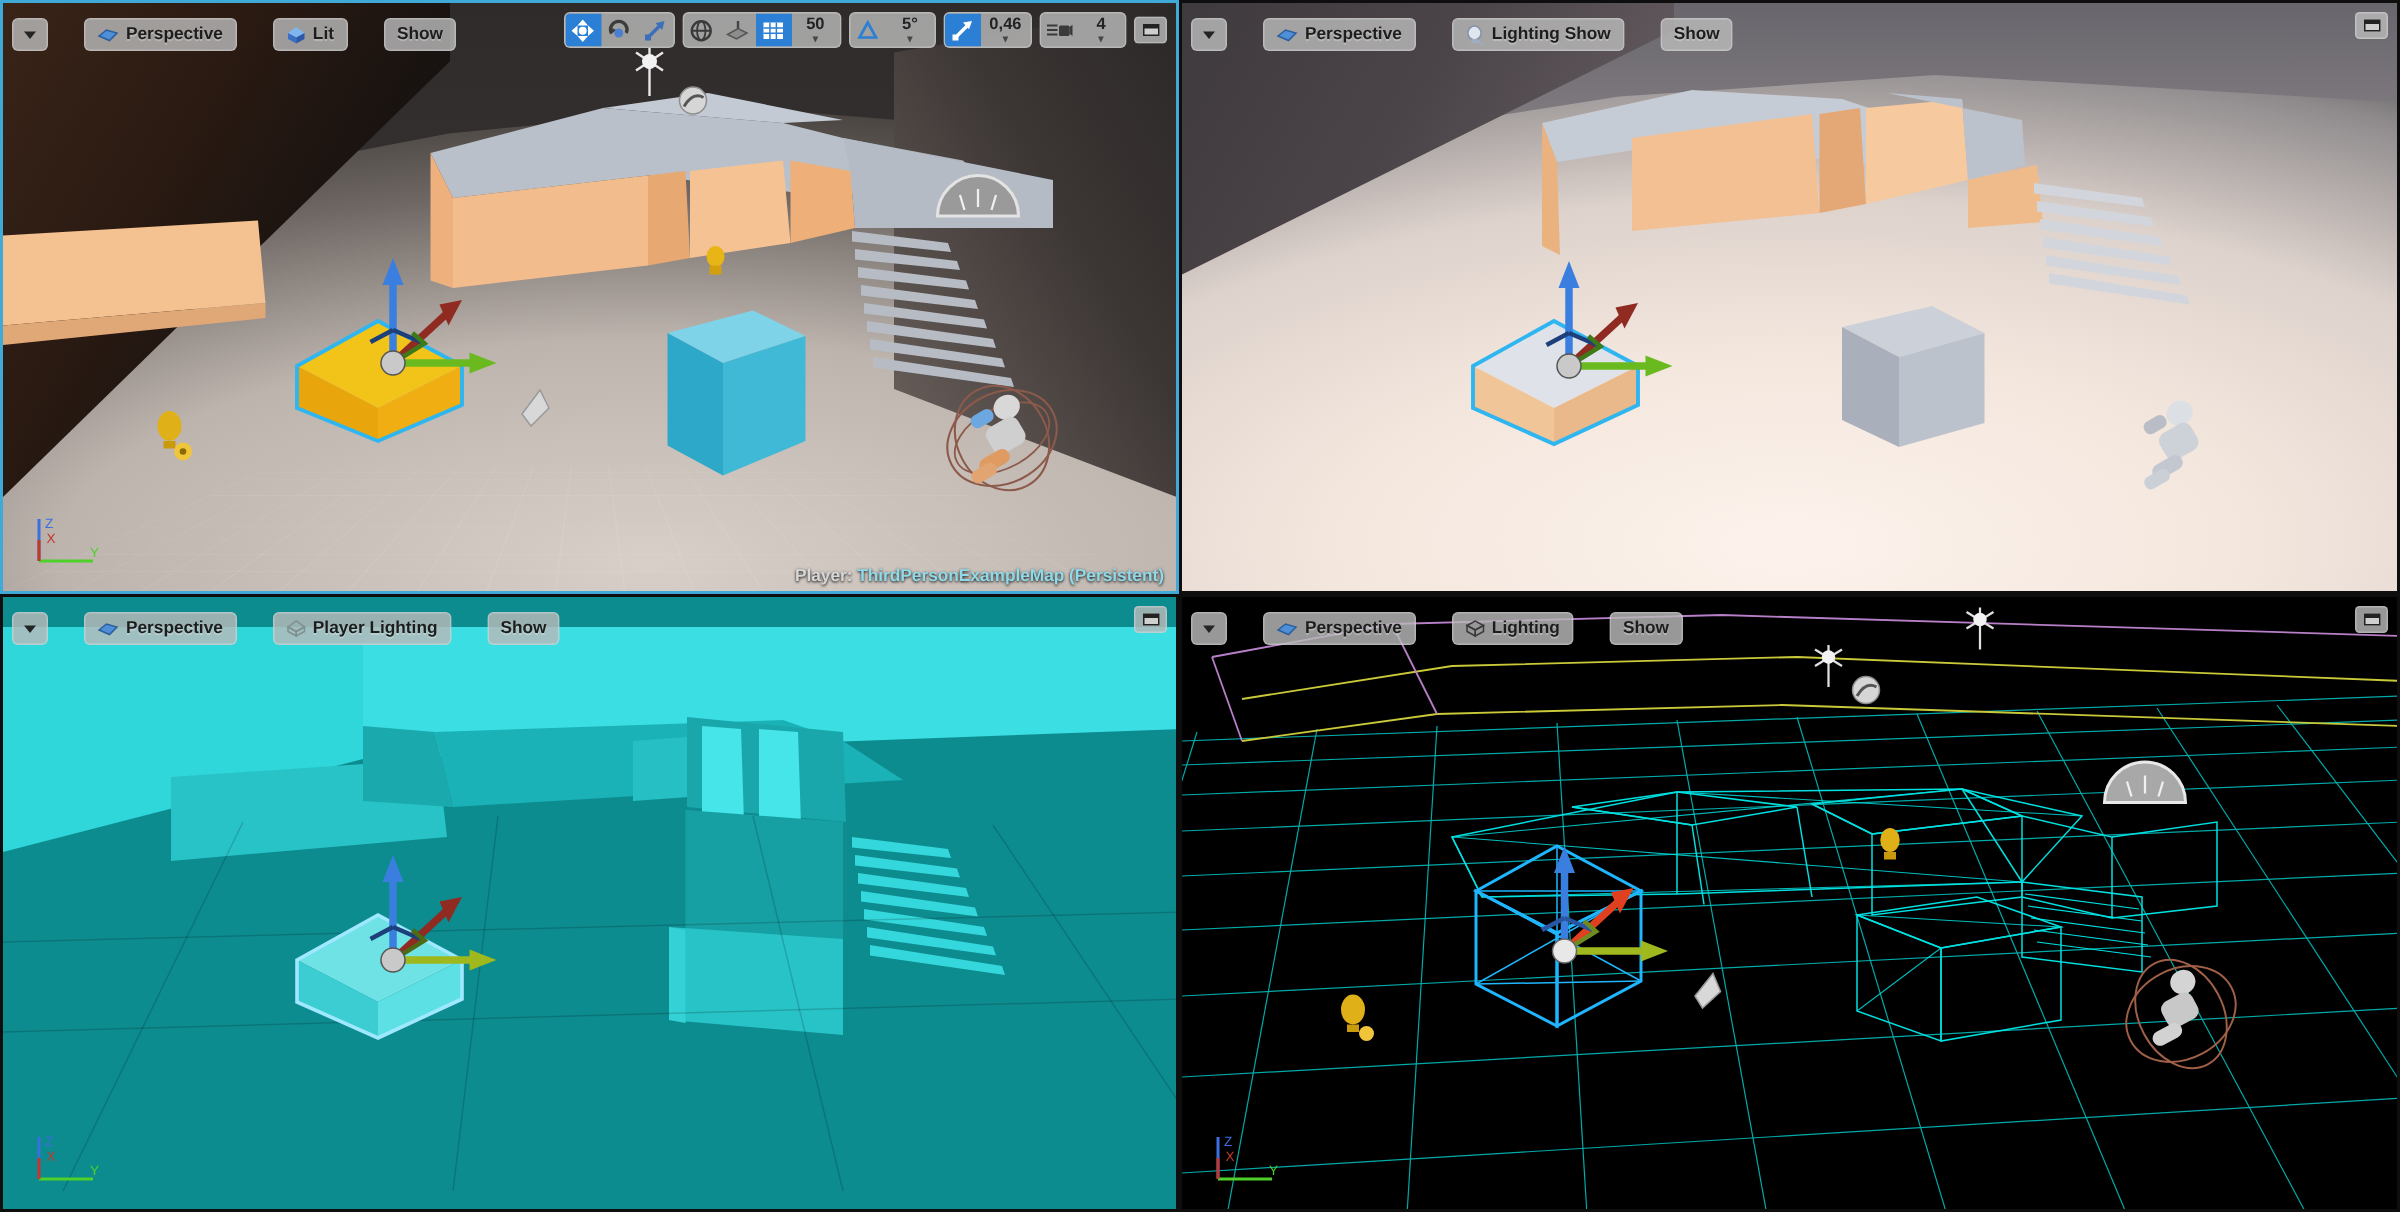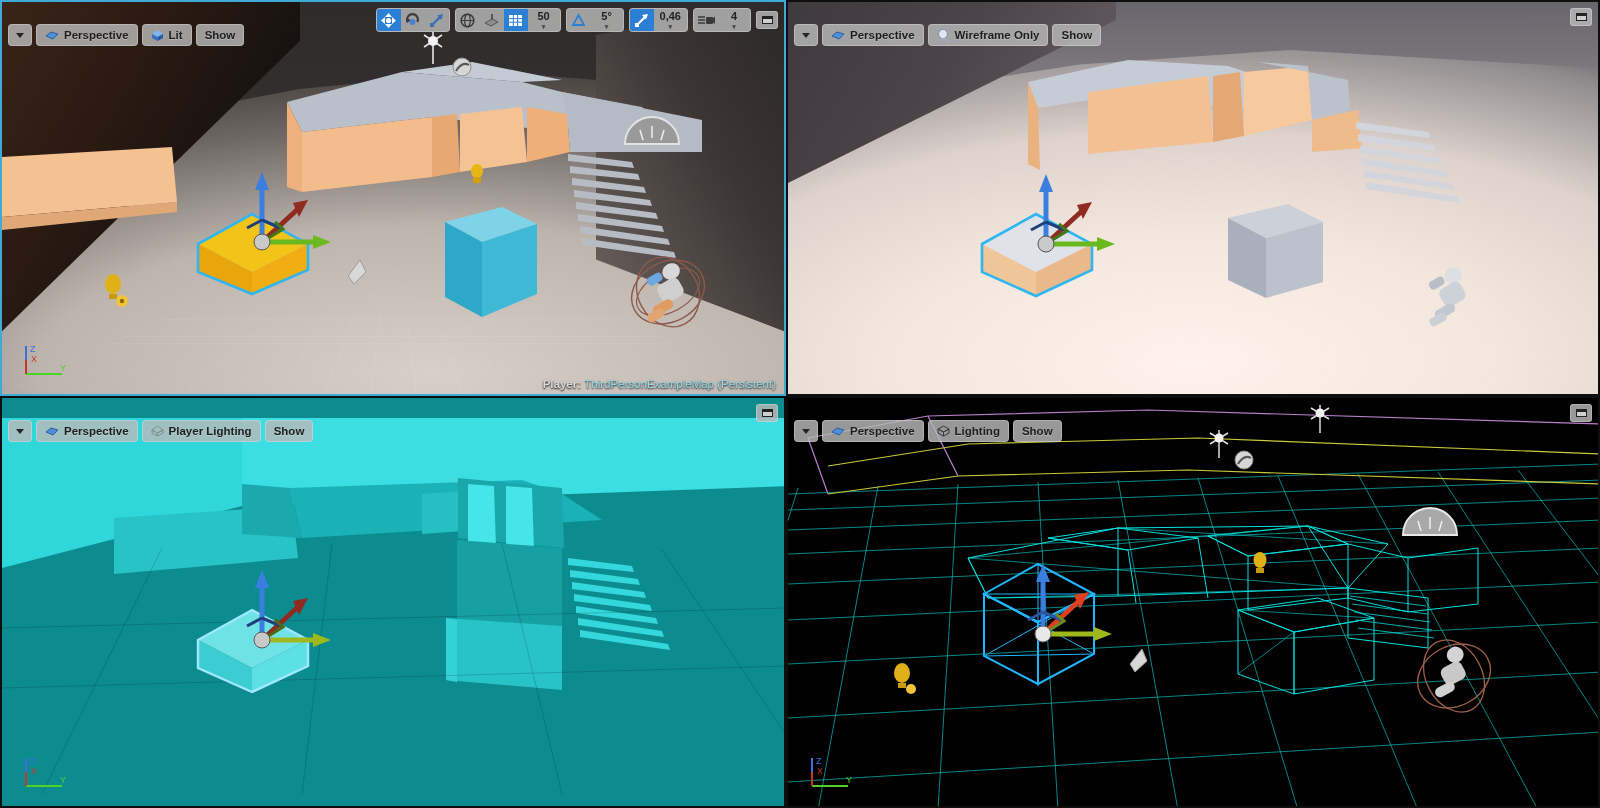--- a/index.html
+++ b/index.html
@@ -7,21 +7,21 @@
     font-family:"Liberation Sans", sans-serif; }
   .grid { position:relative; width:1600px; height:808px;
     display:grid; grid-template-columns:786px 814px; grid-template-rows:396px 412px;
     gap:0; background:#2b2b2b; }
 
   .vp { position:relative; overflow:hidden; border:2px solid #0e0e0e; }
   .vp.active { border-color:#3fa9d8; }
   .canvas { position:absolute; inset:0; overflow:hidden; }
 
   
-  .tb { position:absolute; top:22px; left:6px; display:flex; align-items:center; gap:4px; z-index:40; }
+  .tb { position:absolute; top:10px; left:6px; display:flex; align-items:center; gap:24px; z-index:40; }
   .tb-r { position:absolute; top:6px; right:6px; display:flex; align-items:center; gap:5px; z-index:40; }
   .btn { height:22px; display:flex; align-items:center; gap:5px; padding:0 8px;
     border-radius:4px; background:rgba(185,185,185,0.82); color:#1d1d1d;
     font-size:11.5px; font-weight:bold; border:1px solid rgba(255,255,255,.25);
     white-space:nowrap; text-shadow:0 1px 0 rgba(255,255,255,.25); }
   .btn.caret { width:24px; justify-content:center; padding:0; }
   .caret-g { width:0;height:0;border-left:4px solid transparent;border-right:4px solid transparent;border-top:5px solid #242424; }
   .grp { display:flex; align-items:center; background:rgba(185,185,185,0.82);
     border-radius:4px; border:1px solid rgba(255,255,255,.25); height:24px; overflow:hidden; }
   .gi { width:24px; height:100%; display:flex; align-items:center; justify-content:center; }
@@ -49,21 +49,21 @@
     background-image:linear-gradient(rgba(255,255,255,.16) 1px, transparent 1px),
       linear-gradient(90deg, rgba(255,255,255,.16) 1px, transparent 1px);
     background-size:46px 30px; transform:perspective(340px) rotateX(62deg); transform-origin:bottom; opacity:.55; }
   .gizmo { position:absolute; width:130px; height:110px; }
 
   .mann { position:absolute; }
 
   .axisg { position:absolute; left:14px; bottom:14px; width:54px; height:40px; z-index:30; }
   .lvl { position:absolute; right:8px; bottom:4px; font-size:11.5px; z-index:30;
     color:#d7d7d7; font-weight:bold; text-shadow:0 1px 2px #000; }
-  .lvl b { color:#8fd9e8; font-weight:normal; }
+  .lvl b { color:#8fd9e8; font-weight:bold; }
 
   
   #v2 .canvas { background:
       radial-gradient(110% 95% at 50% 92%, #fdf3ec 0%, #f3e6dd 35%, #ddd2cc 62%, #8e8a8c 88%, #4c4b50 100%); }
   #v2 .wallL2 { position:absolute; left:-2px; top:-2px; width:330px; height:200px;
     background:linear-gradient(120deg,#3f3a3e 0%, #4b4448 45%, #6d6468 100%);
     clip-path:polygon(0 0,100% 0,100% 10%,0 92%); }
   #v2 .wallB2 { position:absolute; left:0; top:0; width:100%; height:120px;
     background:linear-gradient(180deg,#68656c 0%,#8b868a 100%);
     clip-path:polygon(0 0,100% 0,100% 55%,62% 40%,36% 52%,0 90%); }
@@ -398,21 +398,21 @@
           <polygon points="1,6 6,2 13,4 8,9" fill="#4e8fd8" stroke="#2b5e9c"></polygon>
         </svg>
         <span>Perspective</span>
       </div>
       <div class="btn">
         <svg width="13" height="13">
           <ellipse cx="6" cy="5" rx="4.4" ry="4.6" fill="#dfe6ef" stroke="#8593a8"></ellipse>
           <rect x="4" y="9" width="4" height="3" fill="#9fadc0"></rect>
           <line x1="8" y1="10" x2="12" y2="13" stroke="#9fadc0" stroke-width="1.6"></line>
         </svg>
-        <span>Wireframe Only</span>
+        <span>Lighting Show</span>
       </div>
       <div class="btn">
         <span>Show</span>
       </div>
     </div>
     <div class="tb-r">
       <div class="maxbtn">
         <i></i>
       </div>
     </div>

